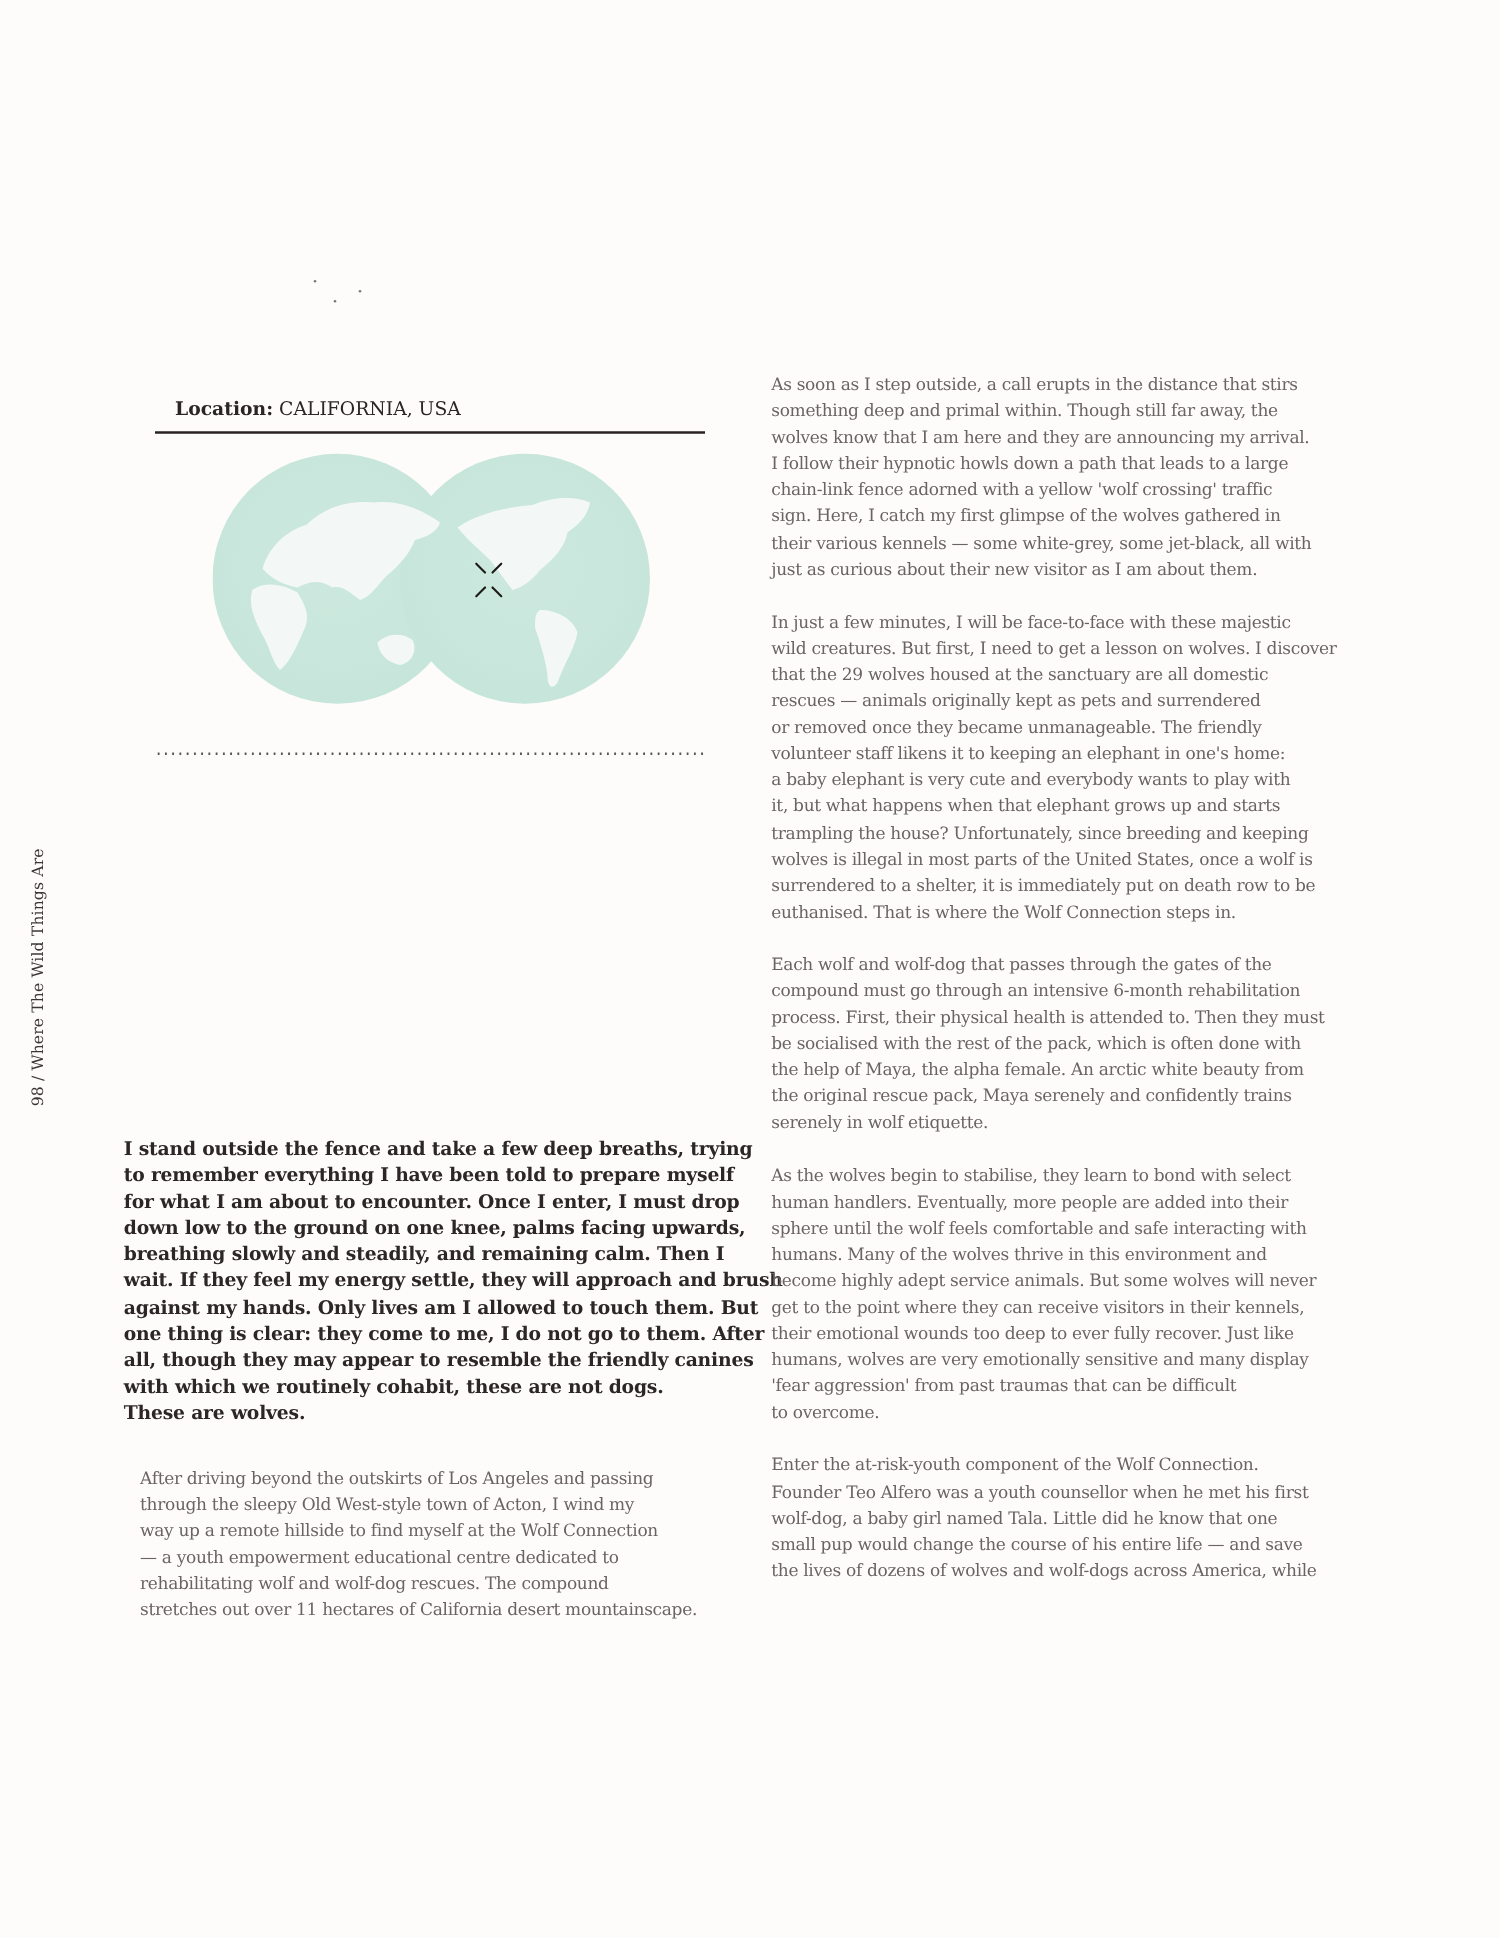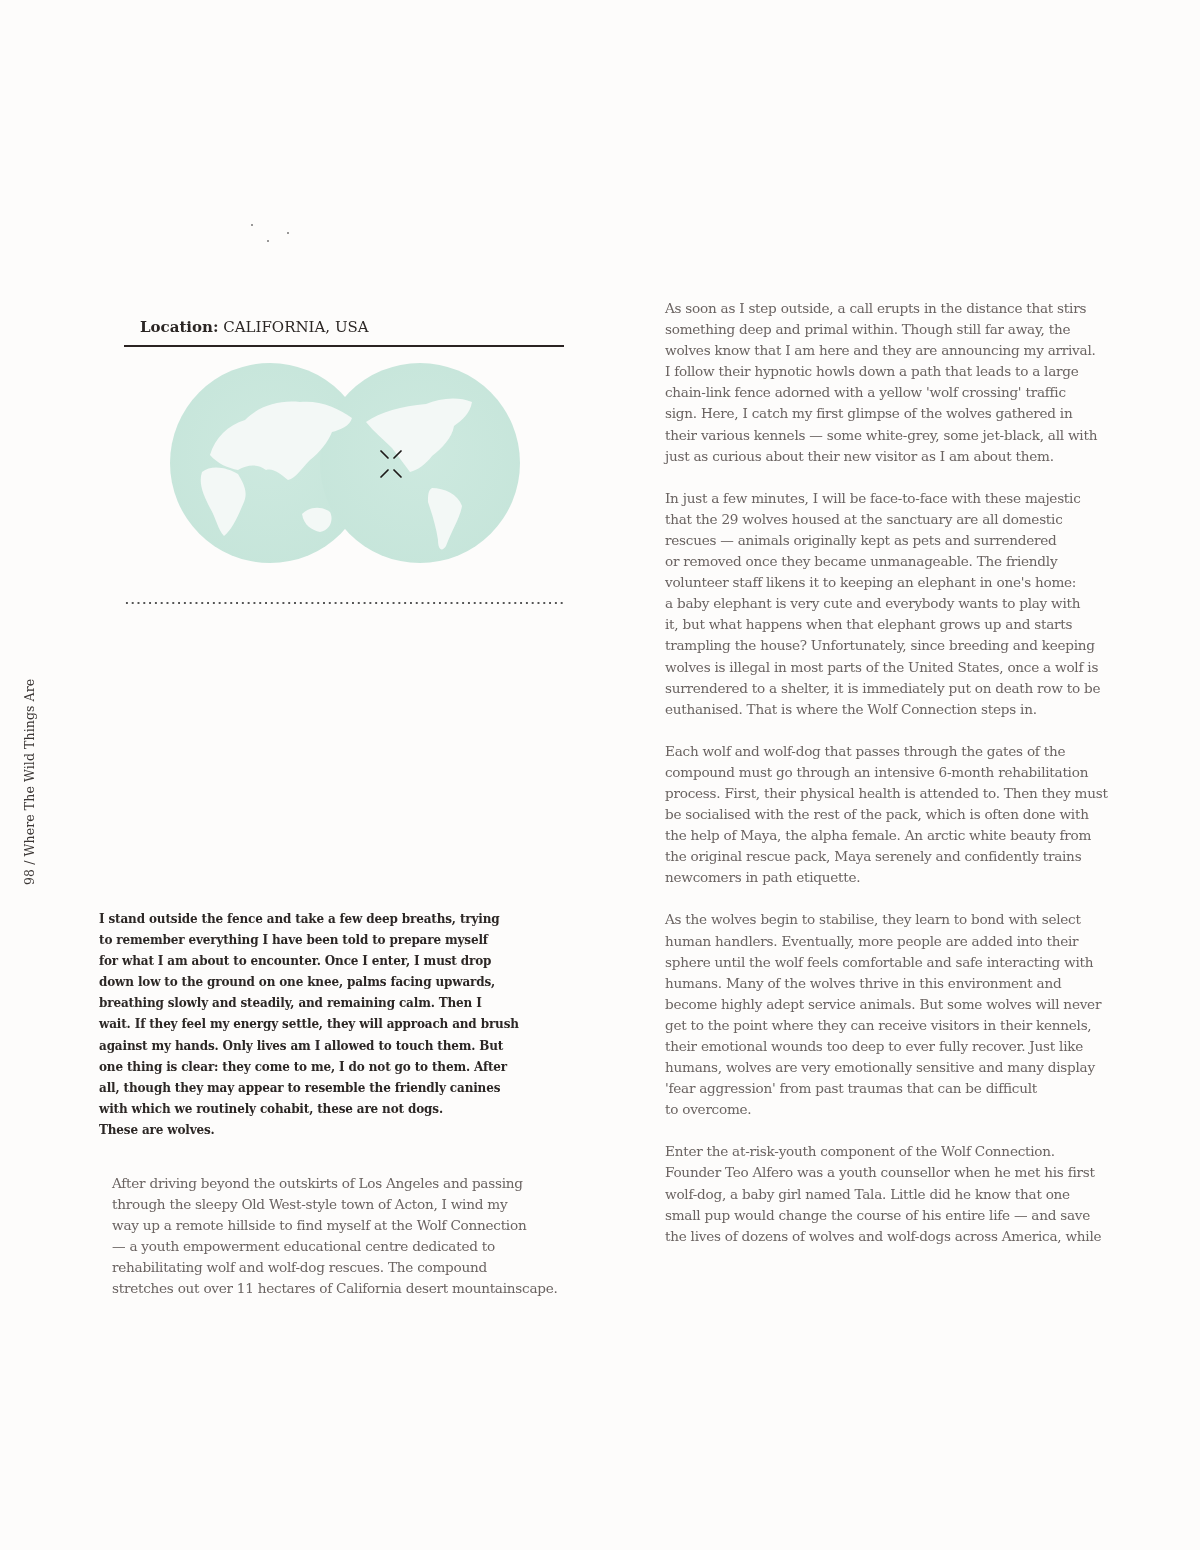--- a/index.html
+++ b/index.html
@@ -29,31 +29,31 @@
   .map { position: absolute; left: 170px; top: 360px; width: 350px; height: 210px; }
 
   .dots {
     position: absolute; left: 124px; top: 602px; width: 442px; height: 2px;
     background-image: radial-gradient(circle, #555 0.9px, transparent 1.1px);
     background-size: 5.8px 2px; background-repeat: repeat-x;
   }
 
   .lead {
     position: absolute; left: 99px; top: 909px; width: 500px;
-    font-family: "DejaVu Serif", serif; font-weight: bold; font-size: 12px;
+    font-family: "DejaVu Serif", serif; font-weight: bold; font-size: 15px;
     line-height: 21.1px; color: #2c2725; letter-spacing: -0.15px;
   }
   .lead p { margin: 0; }
 
   .body-text {
     font-family: "DejaVu Serif", serif; font-size: 13.6px; line-height: 21.1px;
     color: #6a6361; letter-spacing: -0.25px; margin: 12px;
   }
   .col-left { position: absolute; left: 100px; top: 1161px; width: 495px; }
-  .col-right { position: absolute; left: 617px; top: 298px; width: 500px; margin-left: 48px; }
+  .col-right { position: absolute; left: 617px; top: 298px; width: 500px; }
   .col-right p { margin: 0 0 21px 0; }
   .line { display: block; white-space: nowrap; }
 </style>
 </head>
 <body>
 
 <div class="specks">
   <span class="speck" style="left:6px;top:4px"></span>
   <span class="speck" style="left:22px;top:20px"></span>
   <span class="speck" style="left:42px;top:12px"></span>
@@ -135,39 +135,40 @@
       <span class="line">something deep and primal within. Though still far away, the</span>
       <span class="line">wolves know that I am here and they are announcing my arrival.</span>
       <span class="line">I follow their hypnotic howls down a path that leads to a large</span>
       <span class="line">chain-link fence adorned with a yellow 'wolf crossing' traffic</span>
       <span class="line">sign. Here, I catch my first glimpse of the wolves gathered in</span>
       <span class="line">their various kennels — some white-grey, some jet-black, all with</span>
       <span class="line">just as curious about their new visitor as I am about them.</span>
     </p>
     <p class="body-text">
       <span class="line">In just a few minutes, I will be face-to-face with these majestic</span>
+      <span class="line">wild creatures. But first, I need to get a lesson on wolves. I discover</span>
       <span class="line">that the 29 wolves housed at the sanctuary are all domestic</span>
       <span class="line">rescues — animals originally kept as pets and surrendered</span>
       <span class="line">or removed once they became unmanageable. The friendly</span>
       <span class="line">volunteer staff likens it to keeping an elephant in one's home:</span>
       <span class="line">a baby elephant is very cute and everybody wants to play with</span>
       <span class="line">it, but what happens when that elephant grows up and starts</span>
       <span class="line">trampling the house? Unfortunately, since breeding and keeping</span>
       <span class="line">wolves is illegal in most parts of the United States, once a wolf is</span>
       <span class="line">surrendered to a shelter, it is immediately put on death row to be</span>
       <span class="line">euthanised. That is where the Wolf Connection steps in.</span>
     </p>
     <p class="body-text">
       <span class="line">Each wolf and wolf-dog that passes through the gates of the</span>
       <span class="line">compound must go through an intensive 6-month rehabilitation</span>
       <span class="line">process. First, their physical health is attended to. Then they must</span>
       <span class="line">be socialised with the rest of the pack, which is often done with</span>
       <span class="line">the help of Maya, the alpha female. An arctic white beauty from</span>
       <span class="line">the original rescue pack, Maya serenely and confidently trains</span>
-      <span class="line">newcomers in path etiquette.</span>
+      <span class="line">serenely in wolf etiquette.</span>
     </p>
     <p class="body-text">
       <span class="line">As the wolves begin to stabilise, they learn to bond with select</span>
       <span class="line">human handlers. Eventually, more people are added into their</span>
       <span class="line">sphere until the wolf feels comfortable and safe interacting with</span>
       <span class="line">humans. Many of the wolves thrive in this environment and</span>
       <span class="line">become highly adept service animals. But some wolves will never</span>
       <span class="line">get to the point where they can receive visitors in their kennels,</span>
       <span class="line">their emotional wounds too deep to ever fully recover. Just like</span>
       <span class="line">humans, wolves are very emotionally sensitive and many display</span>

